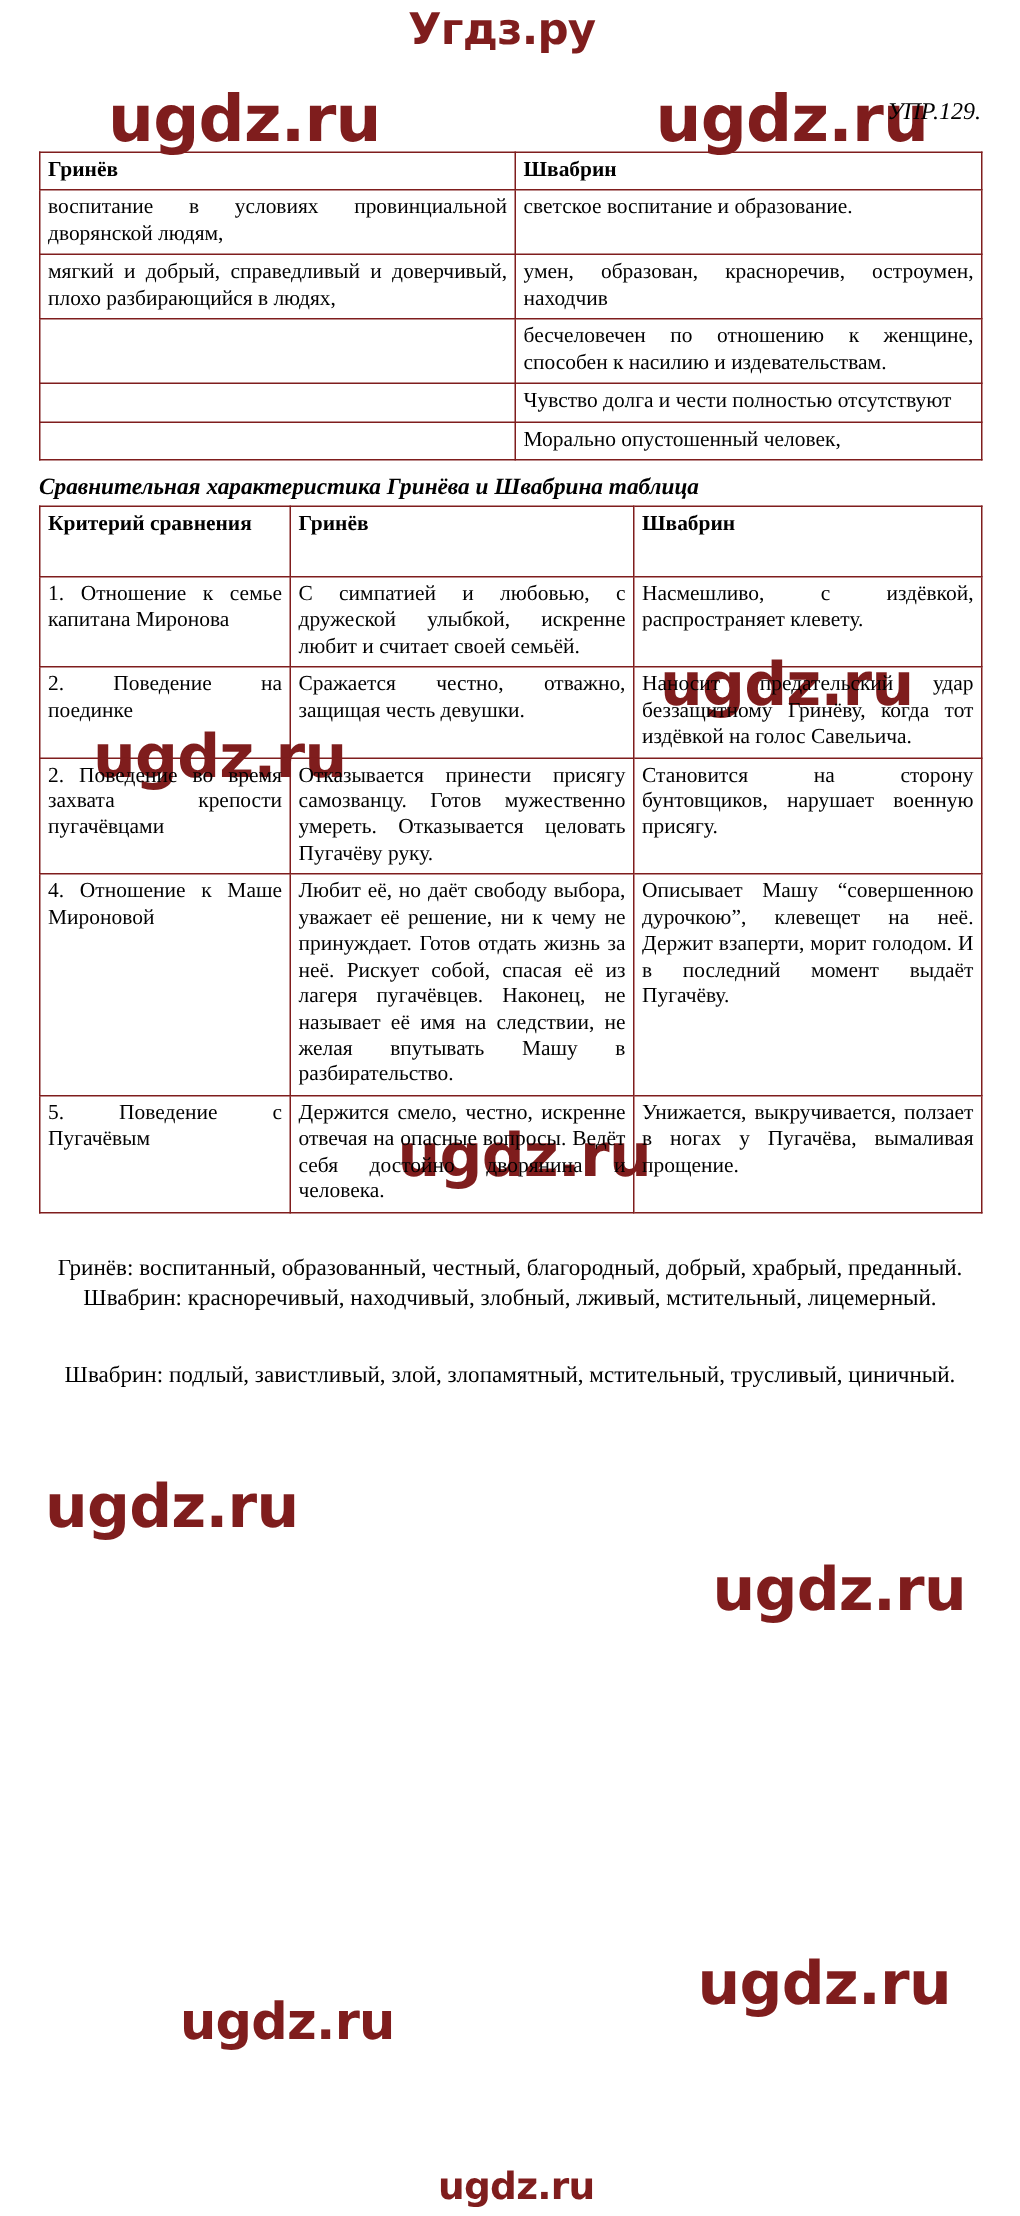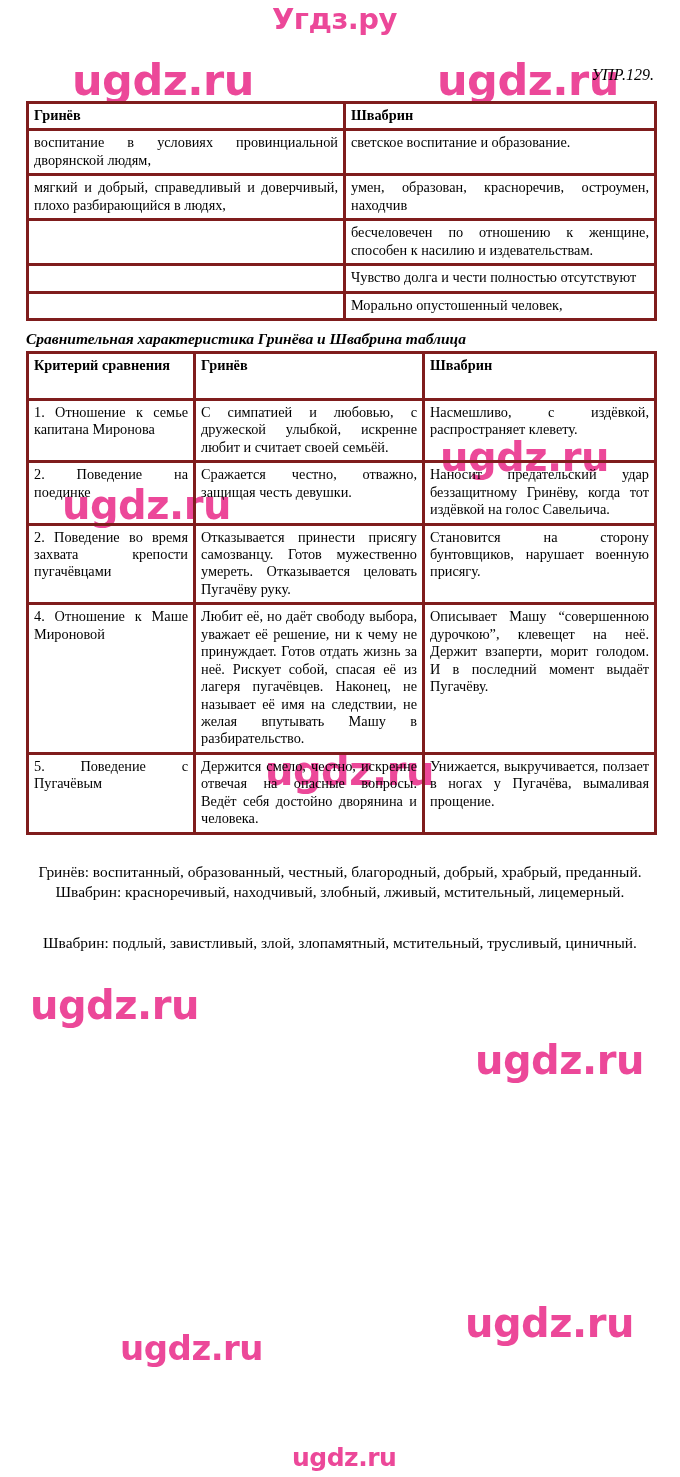--- a/index.html
+++ b/index.html
@@ -15,21 +15,21 @@
     font-family: "Liberation Serif", "DejaVu Serif", serif;
     color: #000000;
     overflow: hidden;
   }
 
   
   .wm {
     position: absolute;
     font-family: "DejaVu Sans", "Liberation Sans", sans-serif;
     font-weight: bold;
-    color: #ec4899;
+    color: #7f1d1d;
     white-space: nowrap;
     pointer-events: none;
     z-index: 5;
     letter-spacing: -0.5px;
   }
   .wm-top     { left: 272px; top:   2px; font-size: 29px; }
   .wm-bottom  { left: 292px; top: 1443px; font-size: 25px; }
   .wm-a { left:  72px; top:  55px; font-size: 43px; }
   .wm-b { left: 437px; top:  55px; font-size: 43px; }
   .wm-c { left:  62px; top: 482px; font-size: 40px; }
@@ -57,21 +57,21 @@
 
   table.doc {
     width: 628px;
     border-collapse: collapse;
     table-layout: fixed;
     position: relative;
     z-index: 12;
     background: transparent;
   }
   table.doc td, table.doc th {
-    border: 3px solid #7f1d1d;
+    border: 1px solid #7f1d1d;
     vertical-align: top;
     padding: 3px 5px 4px 5px;
     font-size: 14.3px;
     line-height: 1.22;
     text-align: justify;
     text-align-last: left;
     font-weight: normal;
     hyphens: none;
   }
   table.doc th {

